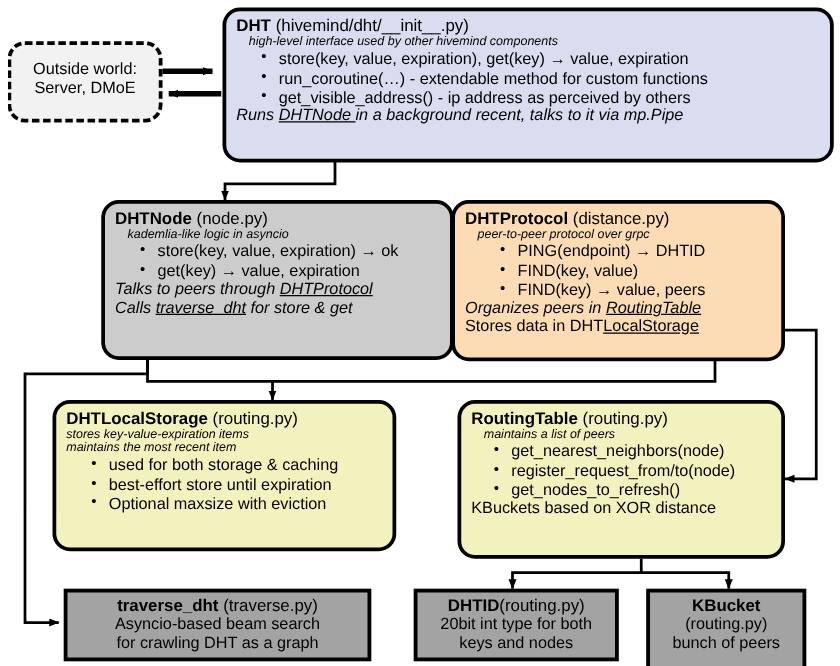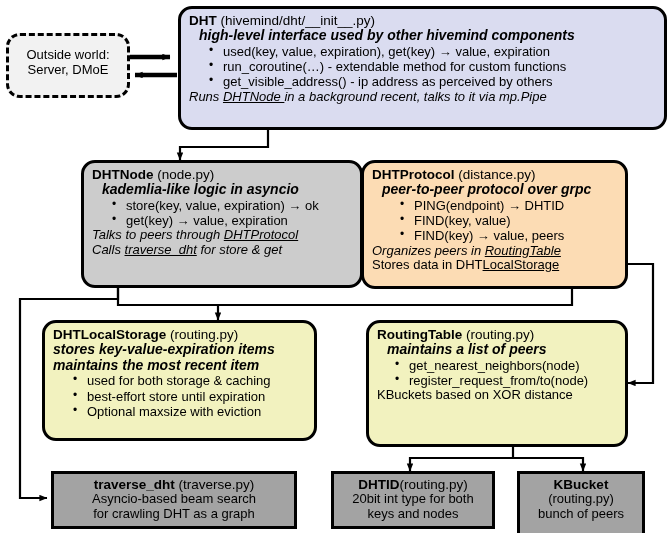--- a/index.html
+++ b/index.html
@@ -15,21 +15,21 @@
   .dashed{border:3px dashed #000;border-radius:14px;background:#f2f2f2;}
 
   .c-lav{background:#dadcf0;}
   .c-gray{background:#cccccc;}
   .c-orange{background:#fcdcb4;}
   .c-yellow{background:#f2f2bf;}
   .c-blue{background:#a3a3a3;}
 
   .ttl{font-size:13.5px;font-weight:bold;line-height:1.12;}
   .ttl .norm{font-weight:normal;}
-  .sub{font-size:14px;font-style:italic;line-height:1.12;font-weight:bold;}
+  .sub{font-size:10px;font-style:italic;line-height:1.12;}
   .plain{font-size:13px;line-height:1.12;}
   .itl{font-style:italic;}
   .u{text-decoration:underline;}
   ul.bul{margin:0;padding:0 0 0 20px;list-style:none;}
   ul.bul li{font-size:13px;line-height:1.18;position:relative;padding-left:14px;}
   ul.bul li:before{content:"\2022";position:absolute;left:0;top:-1px;font-size:12px;}
   .ctr{text-align:center;}
   .pad{padding:4px 8px 2px 8px;}
 </style>
 </head>
@@ -73,21 +73,21 @@
   </div>
 
   <div class="box round c-lav" style="left:178px;top:6px;width:489px;height:124px;">
     <div class="pad">
       <div class="ttl">
         <span>DHT</span>
         <span class="norm">(hivemind/dht/__init__.py)</span>
       </div>
       <div class="sub" style="padding-left:10px;">high-level interface used by other hivemind components</div>
       <ul class="bul">
-        <li>used(key, value, expiration), get(key) → value, expiration</li>
+        <li>store(key, value, expiration), get(key) → value, expiration</li>
         <li>run_coroutine(…) - extendable method for custom functions</li>
         <li>get_visible_address() - ip address as perceived by others</li>
       </ul>
       <div class="plain itl">
         <span>Runs </span><span class="u">DHTNode </span><span>in a background recent, talks to it via mp.Pipe</span>
       </div>
     </div>
   </div>
 
   <div class="box round c-gray" style="left:38px;top:160px;width:282px;height:128px;margin-left:43px;">
@@ -150,20 +150,21 @@
   <div class="box round c-yellow" style="left:366px;top:320px;width:262px;height:127px;">
     <div class="pad">
       <div class="ttl">
         <span>RoutingTable</span>
         <span class="norm">(routing.py)</span>
       </div>
       <div class="sub" style="padding-left:10px;">maintains a list of peers</div>
       <ul class="bul" style="padding-left:18px;">
         <li>get_nearest_neighbors(node)</li>
         <li>register_request_from/to(node)</li>
+        <li>get_nodes_to_refresh()</li>
       </ul>
       <div class="plain">KBuckets based on XOR distance</div>
     </div>
   </div>
 
   <div class="box sq c-blue" style="left:51px;top:471px;width:246px;height:58px;">
     <div class="ctr" style="padding-top:3px;">
       <div class="ttl">
         <span>traverse_dht</span>
         <span class="norm">(traverse.py)</span>

